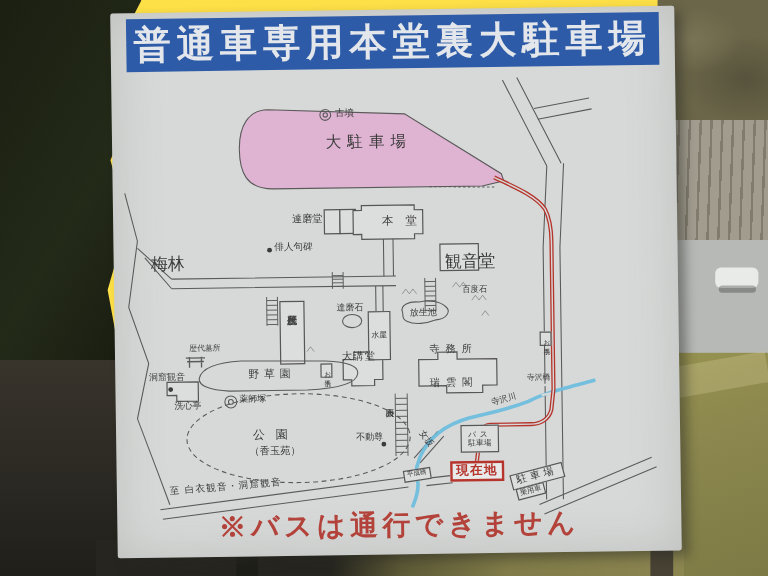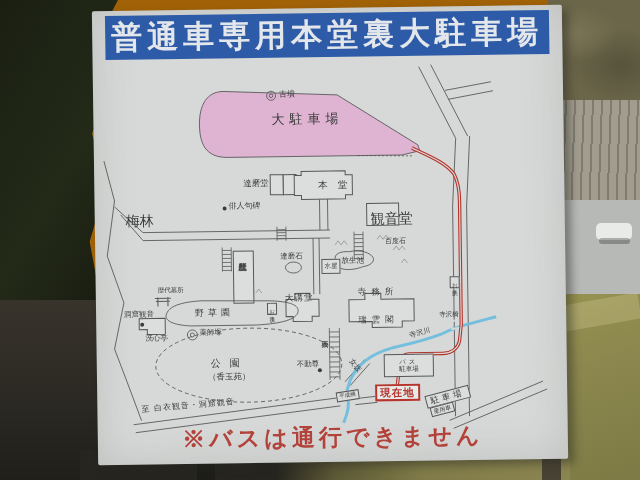--- a/index.html
+++ b/index.html
@@ -1,16 +1,16 @@
 <!DOCTYPE html>
 <html><head>
 <meta charset="utf-8">
 <style>
   html,body{margin:0;padding:0;}
-  .stage{position:relative;width:640px;height:480px;overflow:hidden;background:#a16207;
+  .stage{position:relative;width:640px;height:480px;overflow:hidden;background:#fde047;
          font-family:"DejaVu Serif","Liberation Serif",serif;}
   .stage *{box-sizing:border-box;}
   
   .trees-left{position:absolute;left:0;top:0;width:118px;height:318px;
     background:linear-gradient(120deg,#1a1f12 0%,#242a18 55%,#161a10 100%);
     clip-path:polygon(0 0,100% 0,86% 10%,96% 26%,78% 42%,90% 58%,76% 76%,88% 100%,0 100%);}
   .ground-left{position:absolute;left:0;top:300px;width:100px;height:180px;
     background:linear-gradient(180deg,#38342c 0%,#2a2822 60%,#201f1a 100%);}
   .trees-top-right{position:absolute;left:548px;top:0;width:92px;height:110px;
     background:radial-gradient(60px 40px at 30% 30%,#7a7456 0%,transparent 70%),
@@ -136,39 +136,39 @@
     <span class="lbl" style="left:178px;top:104px;font-size:13px;letter-spacing:5px">大駐車場</span>
     <span class="lbl" style="left:149px;top:170px;font-size:8.5px">達磨堂</span>
     <span class="lbl" style="left:224px;top:172px;font-size:9.5px;letter-spacing:10px">本堂</span>
     <span class="lbl" style="left:134px;top:193px;font-size:8px">俳人句碑</span>
     <span class="lbl" style="left:276px;top:204px;font-size:14px">観音堂</span>
     <span class="lbl" style="left:290px;top:231px;font-size:7px">百度石</span>
     <span class="lbl" style="left:246px;top:249px;font-size:7.5px">放生池</span>
     <span class="lbl v" style="left:143px;top:247px;font-size:8.5px">歴代墓所</span>
     <span class="lbl" style="left:62px;top:277px;font-size:6.5px">歴代墓所</span>
     <span class="lbl" style="left:31px;top:203px;font-size:14px">梅林</span>
-    <span class="lbl" style="left:99px;top:299px;font-size:9px;letter-spacing:4px">野草園</span>
+    <span class="lbl" style="left:111px;top:299px;font-size:9px;letter-spacing:4px">野草園</span>
     <span class="lbl" style="left:185px;top:244px;font-size:7.5px">達磨石</span>
-    <span class="lbl box" style="left:226px;top:251px;font-size:6.5px;padding:3px 2px">水屋</span>
+    <span class="lbl box" style="left:211px;top:251px;font-size:6.5px;padding:16px 2px">水屋</span>
     <span class="lbl" style="left:28px;top:300px;font-size:7.5px">洞窟観音</span>
     <span class="lbl" style="left:49px;top:324px;font-size:7.5px">洗心亭</span>
     <span class="lbl" style="left:103px;top:319px;font-size:7.5px">薬師塚</span>
     <span class="lbl" style="left:114px;top:349px;font-size:10px;letter-spacing:9px">公園</span>
     <span class="lbl" style="left:111px;top:363px;font-size:8.5px">（香玉苑）</span>
     <span class="lbl box v" style="left:171px;top:294px;font-size:5.5px;padding:2px 1px">お手洗</span>
     <span class="lbl" style="left:189px;top:285px;font-size:8.5px;letter-spacing:1px">大講堂</span>
     <span class="lbl" style="left:262px;top:280px;font-size:8.5px;letter-spacing:5px">寺務所</span>
     <span class="lbl" style="left:262px;top:308px;font-size:8.5px;letter-spacing:5px">瑞雲閣</span>
     <span class="lbl" style="left:200px;top:352px;font-size:7.5px">不動尊</span>
     <span class="lbl v" style="left:224px;top:327px;font-size:7px">大石段</span>
     <span class="lbl" style="left:251px;top:354px;font-size:7.5px;transform:rotate(55deg)">女坂</span>
     <span class="lbl box v" style="left:354px;top:270px;font-size:5.5px;padding:2px 1px">お手洗</span>
     <span class="lbl" style="left:343px;top:305px;font-size:6.5px">寺沢橋</span>
     <span class="lbl" style="left:313px;top:323px;font-size:7px;transform:rotate(-14deg)">寺沢川</span>
-    <div class="lbl box" style="left:287px;top:347px;width:50px;height:23px;flex-direction:column">
+    <div class="lbl box" style="left:287px;top:347px;width:32px;height:23px;flex-direction:column">
       <span style="font-size:6.5px;letter-spacing:3px">バス</span>
       <span style="font-size:6.5px">駐車場</span>
     </div>
     <span class="lbl box genzaichi" style="left:278px;top:377px;font-size:10.5px;letter-spacing:1px;padding:1px 3px">現在地</span>
     <span class="lbl box" style="left:239px;top:383px;font-size:5.5px;padding:1px 2px;transform:rotate(-8deg)">平成橋</span>
     <span class="lbl box" style="left:328px;top:384px;font-size:8.5px;letter-spacing:3px;padding:1px 4px;transform:rotate(-14deg)">駐車場</span>
     <span class="lbl box" style="left:333px;top:398px;font-size:6px;padding:1px 2px;transform:rotate(-14deg)">乗用車</span>
     <span class="lbl" style="left:44px;top:392px;font-size:8px;letter-spacing:1px;transform:rotate(-4deg)">至 白衣観音・洞窟観音</span>
   </div>
 </div>

